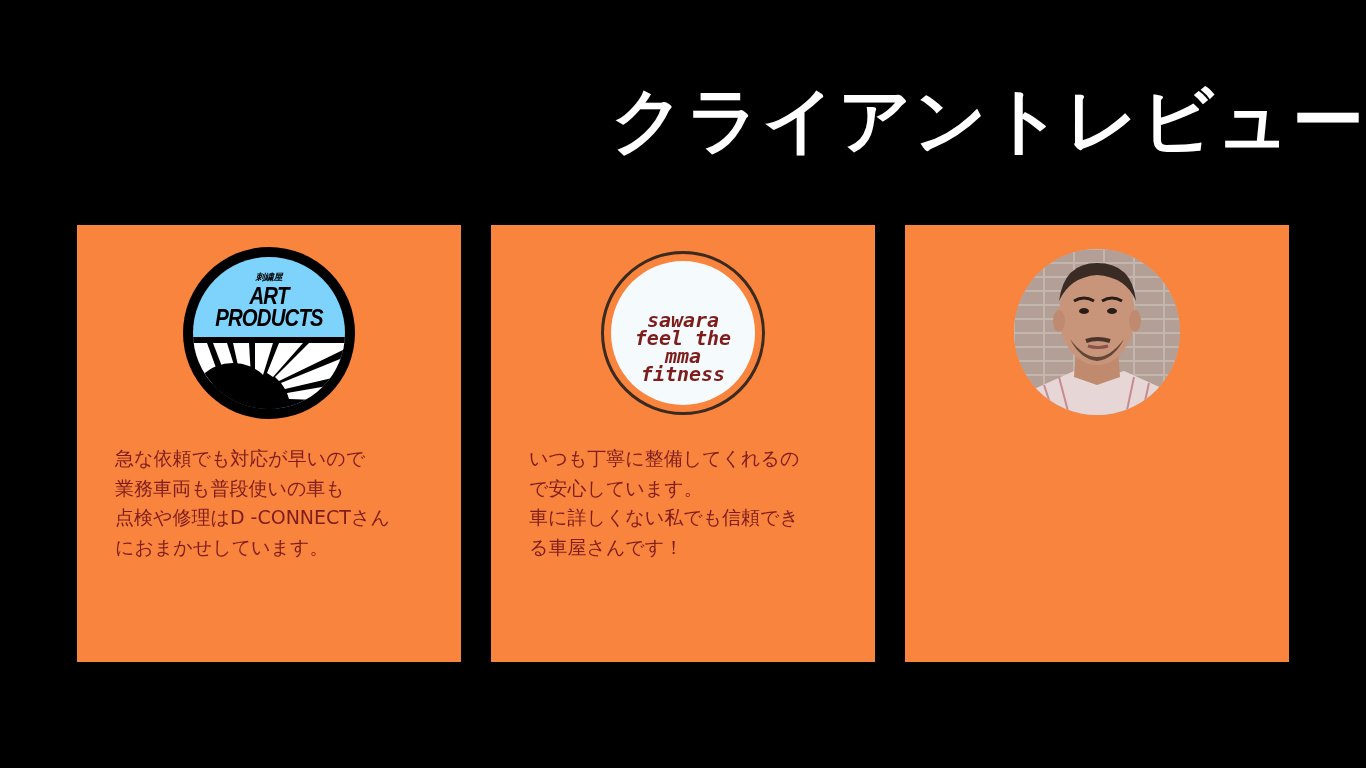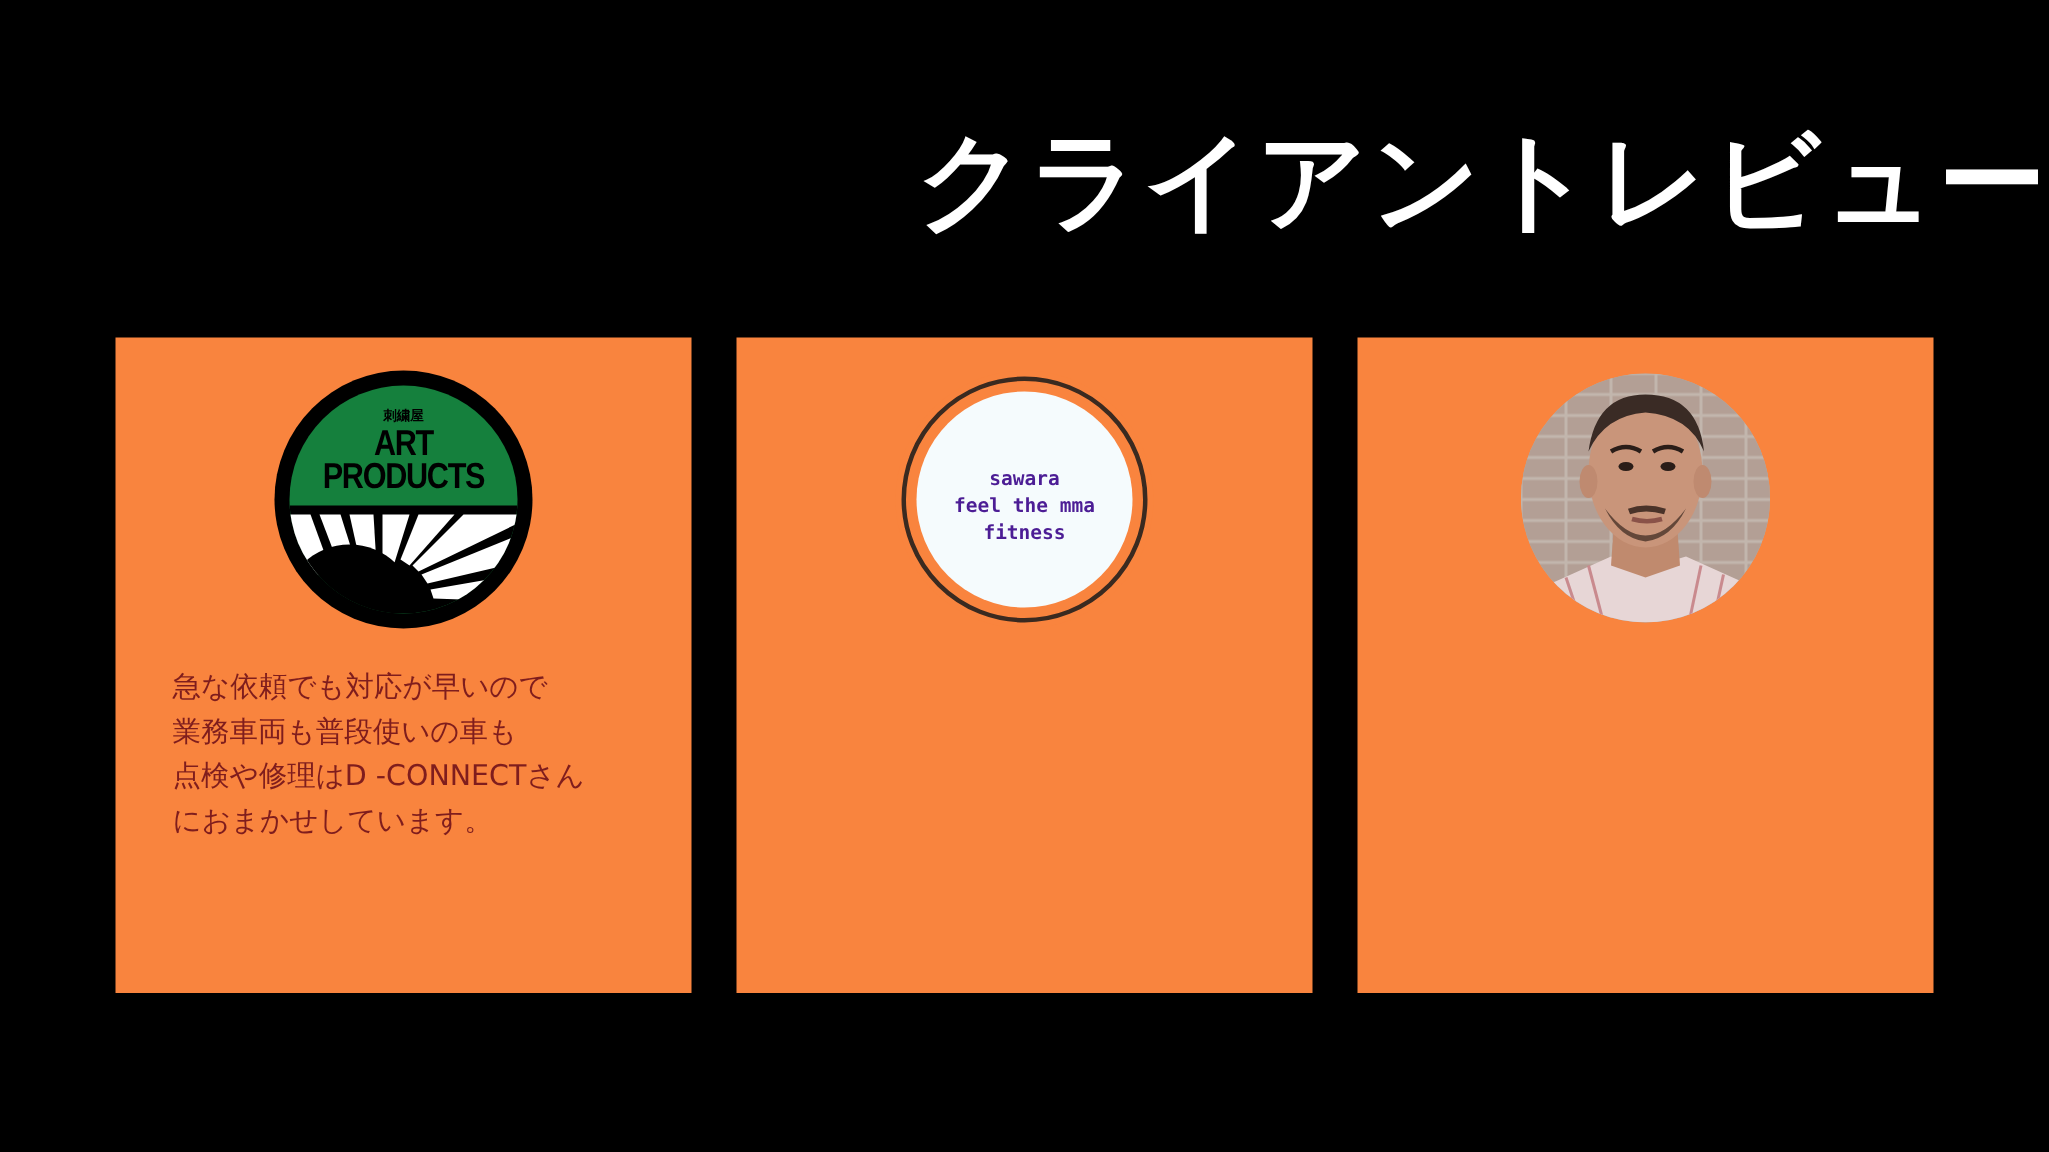--- a/index.html
+++ b/index.html
@@ -22,21 +22,21 @@
   }
   .card .text {
     position:absolute; left:38px; top:219px; right:16px;
     color:#7f1d1d; font-size:19px; line-height:29.5px; white-space:pre-line;
     font-family:"DejaVu Sans", sans-serif;
   }
   
   .logo-art { background:#000; }
   .logo-art .inner {
     position:absolute; left:10px; top:10px; width:152px; height:152px;
-    border-radius:50%; background:#15803d; overflow:hidden;
+    border-radius:50%; background:#7dd3fc; overflow:hidden;font-style:italic;
   }
   .logo-art .kanji {
     position:absolute; top:14px; width:100%; text-align:center;
     font-size:9px; font-weight:bold; color:#000;
   }
   .logo-art .brand {
     position:absolute; top:28px; width:100%; text-align:center;
     font-family:"Liberation Sans", sans-serif; font-weight:bold;
     font-size:24px; line-height:22px; color:#000; letter-spacing:-1px;
     transform:scaleX(0.85);
@@ -47,22 +47,22 @@
   .logo-saw .ring {
     position:absolute; left:4px; top:4px; width:158px; height:158px;
     border-radius:50%; border:3px solid #3a2a20; background:#F9843E;
   }
   .logo-saw .inner {
     position:absolute; left:7px; top:7px; width:144px; height:144px;
     border-radius:50%; background:#f5fbfd;
   }
   .logo-saw .label {
     position:absolute; top:50px; width:100%; text-align:center;
-    font-family:"DejaVu Sans Mono", monospace; font-weight:bold;
-    font-size:13px; line-height:18px; color:#4c1d95;
+    font-family:"DejaVu Sans Mono", monospace; font-style:italic; font-weight:bold;
+    font-size:20px; line-height:18px; color:#7f1d1d;
   }
   
   .logo-avatar { width:166px !important; height:166px !important; margin-left:-83px !important; top:24px !important; background:#b8aca4; }
 </style>
 </head>
 <body>
 
 <div class="title">クライアントレビュー</div>
 
 <div class="card" style="left:77px;">
@@ -100,20 +100,24 @@
     <div class="ring">
       <div class="inner">
         <div class="label">
           <div>sawara</div>
           <div>feel the mma</div>
           <div>fitness</div>
         </div>
       </div>
     </div>
   </div>
+  <div class="text">いつも丁寧に整備してくれるの
+で安心しています。
+車に詳しくない私でも信頼でき
+る車屋さんです！</div>
 </div>
 
 <div class="card" style="left:905px;">
   <div class="logo logo-avatar">
     <svg width="166" height="166" viewBox="0 0 166 166">
       <defs>
         <pattern id="brick" width="30" height="14" patternUnits="userSpaceOnUse">
           <rect width="30" height="14" fill="#c2b6ad"></rect>
           <rect x="1" y="1" width="28" height="12" fill="#b39f95"></rect>
         </pattern>

